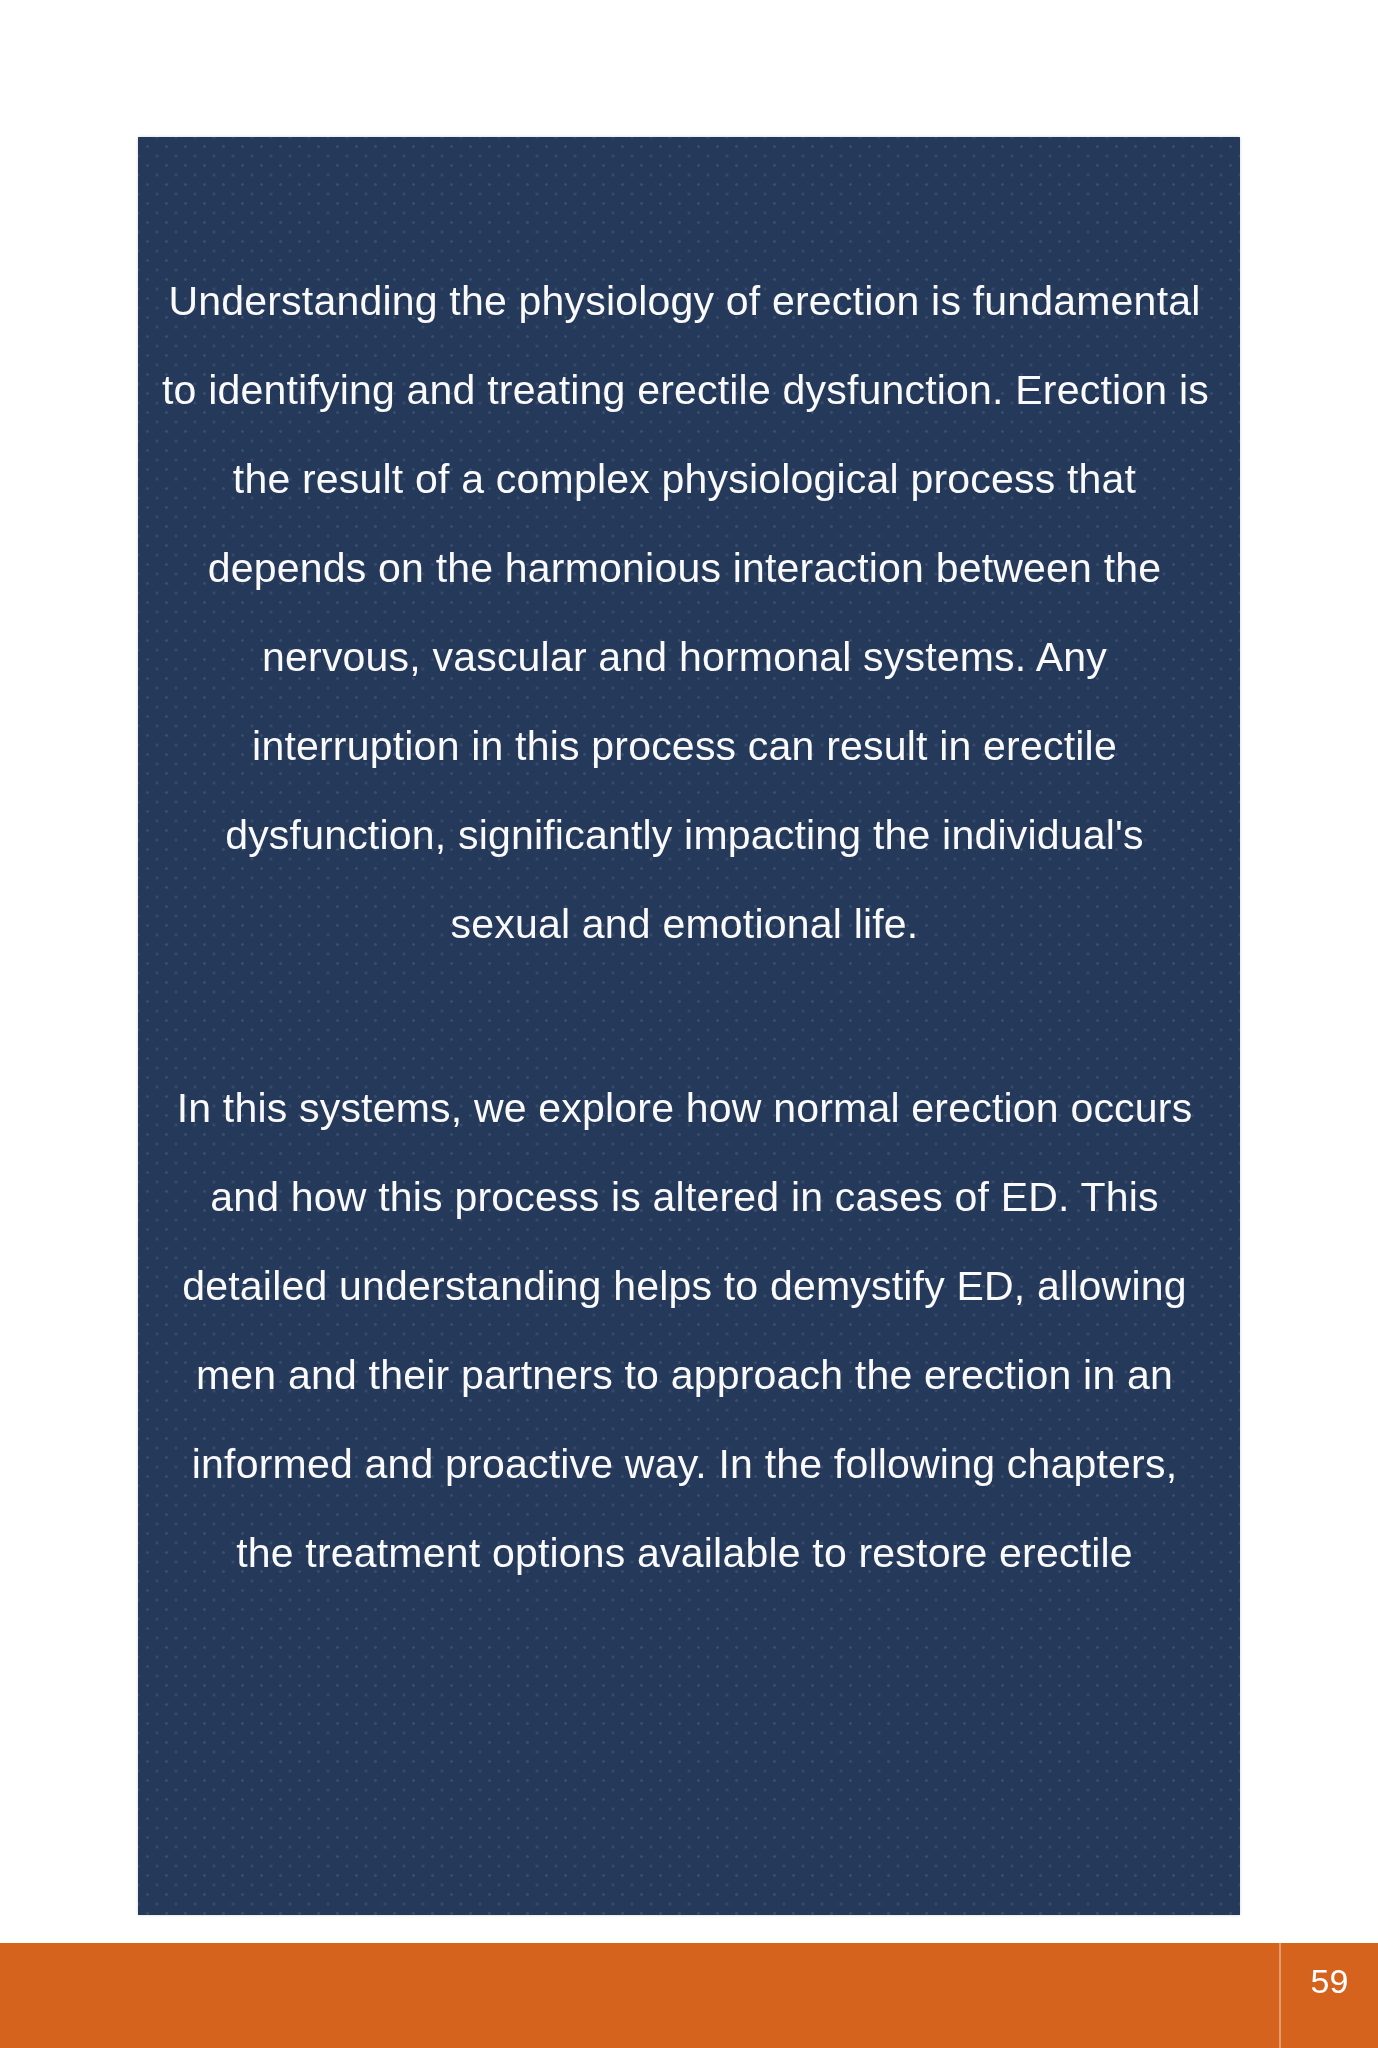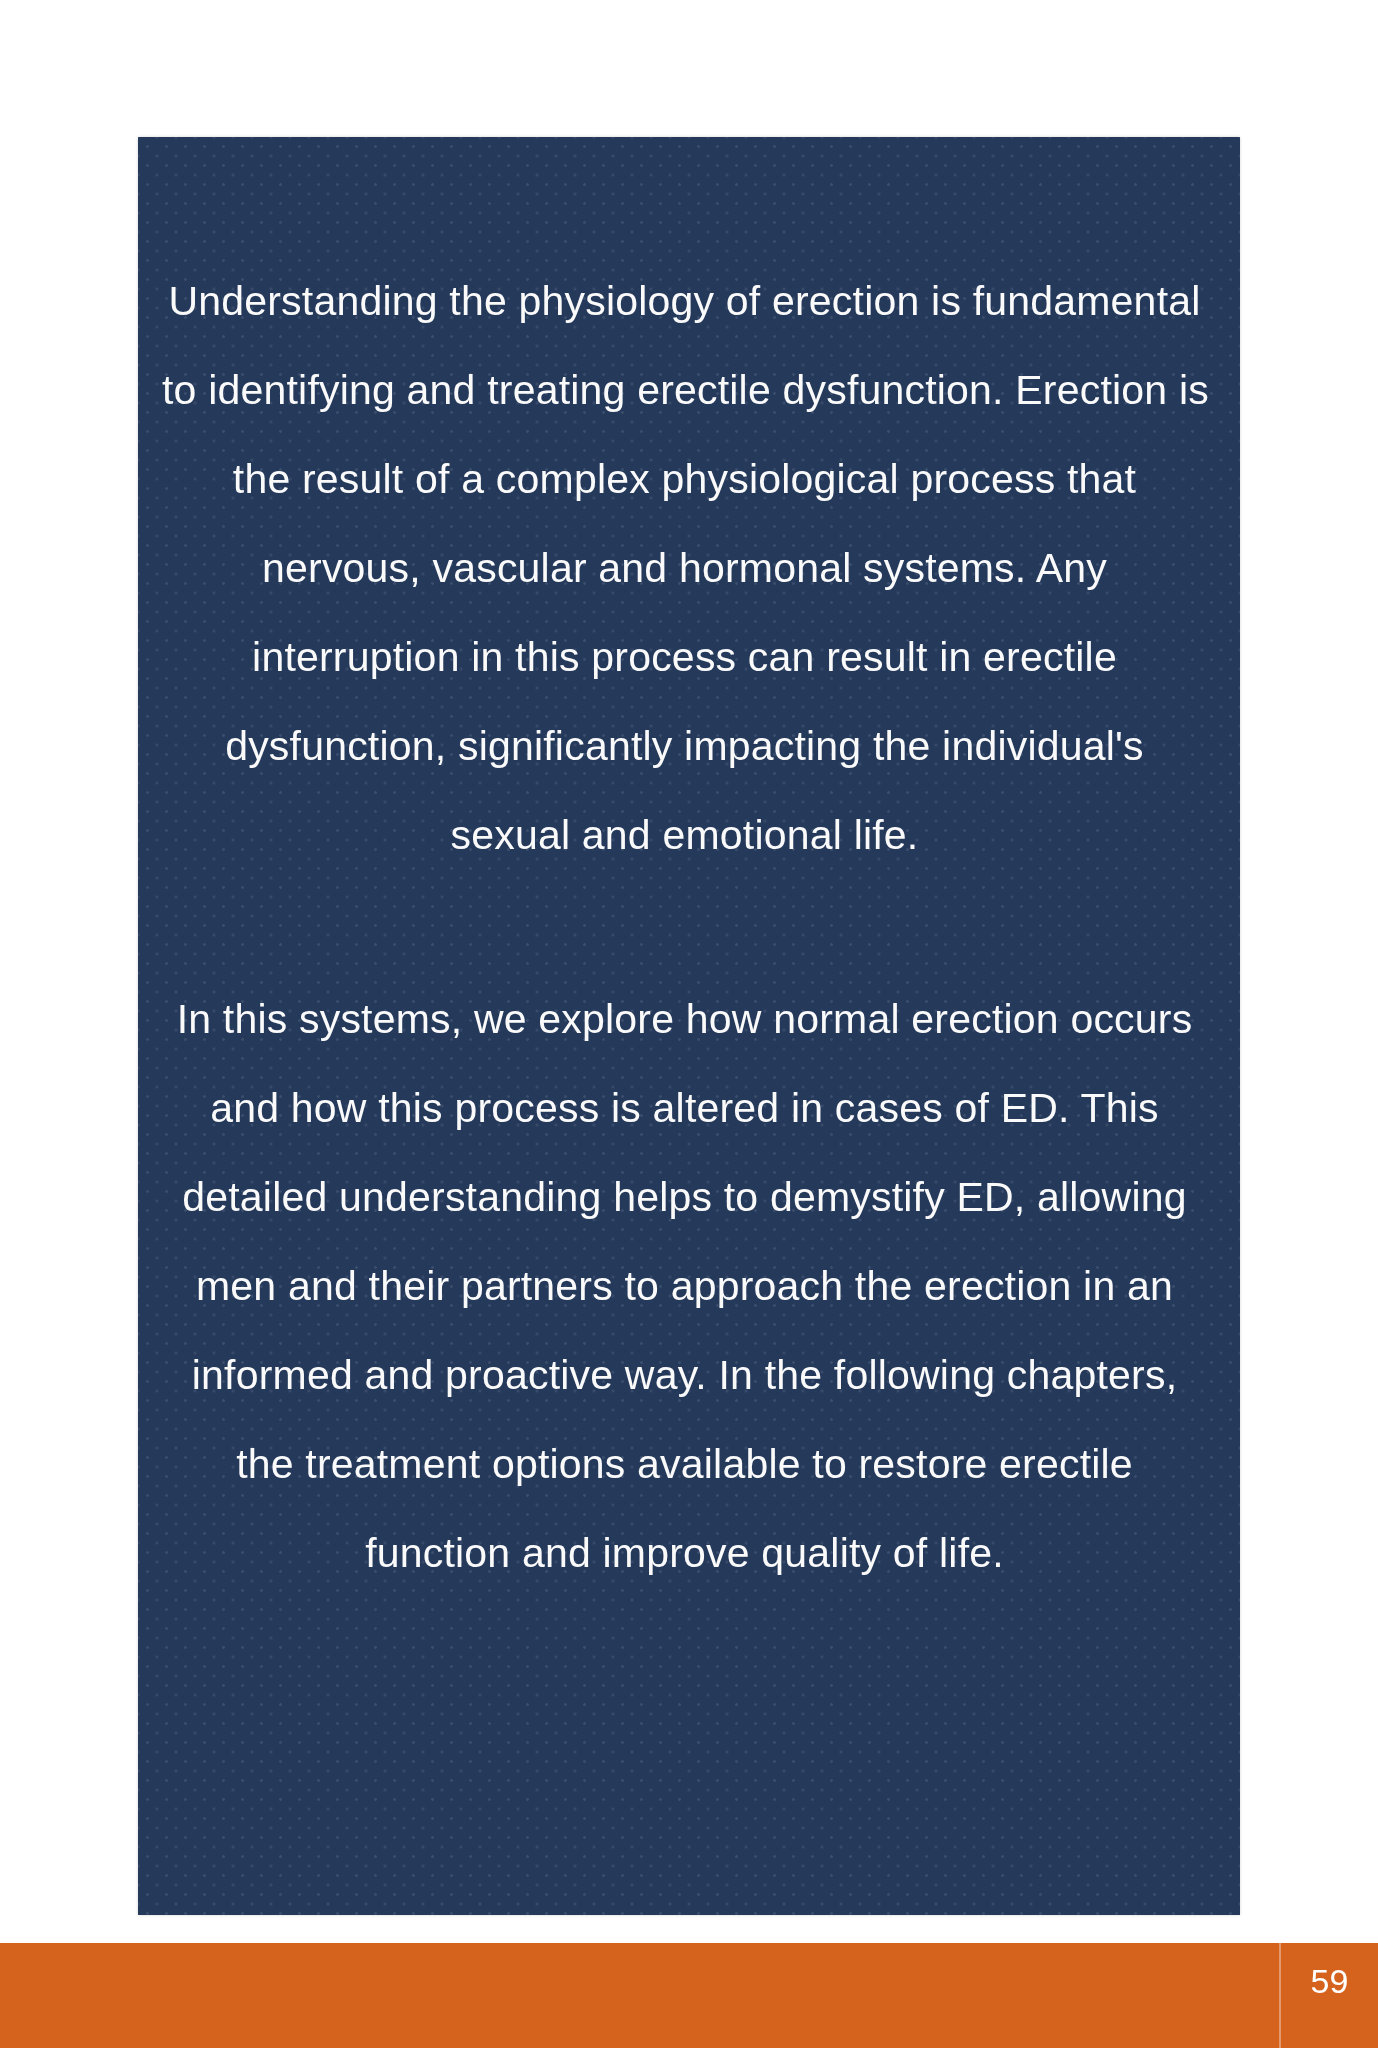--- a/index.html
+++ b/index.html
@@ -81,34 +81,34 @@
 <body>
 
 <div class="page">
 
   <main class="content-panel">
 
     <p class="para first">
       <span class="t-line">Understanding the physiology of erection is fundamental</span>
       <span class="t-line">to identifying and treating erectile dysfunction. Erection is</span>
       <span class="t-line">the result of a complex physiological process that</span>
+      <span class="t-line">depends on the harmonious interaction between the</span>
       <span class="t-line">nervous, vascular and hormonal systems. Any</span>
       <span class="t-line">interruption in this process can result in erectile</span>
       <span class="t-line">dysfunction, significantly impacting the individual's</span>
       <span class="t-line">sexual and emotional life.</span>
     </p>
 
     <p class="para">
       <span class="t-line">In this systems, we explore how normal erection occurs</span>
       <span class="t-line">and how this process is altered in cases of ED. This</span>
       <span class="t-line">detailed understanding helps to demystify ED, allowing</span>
       <span class="t-line">men and their partners to approach the erection in an</span>
       <span class="t-line">informed and proactive way. In the following chapters,</span>
       <span class="t-line">the treatment options available to restore erectile</span>
-      <span class="t-line">function and improve quality of life.</span>
     </p>
 
   </main>
 
   <footer class="page-footer">
     <div class="footer-main"></div>
     <div class="footer-divider"></div>
     <div class="footer-page-cell">59</div>
   </footer>
 

